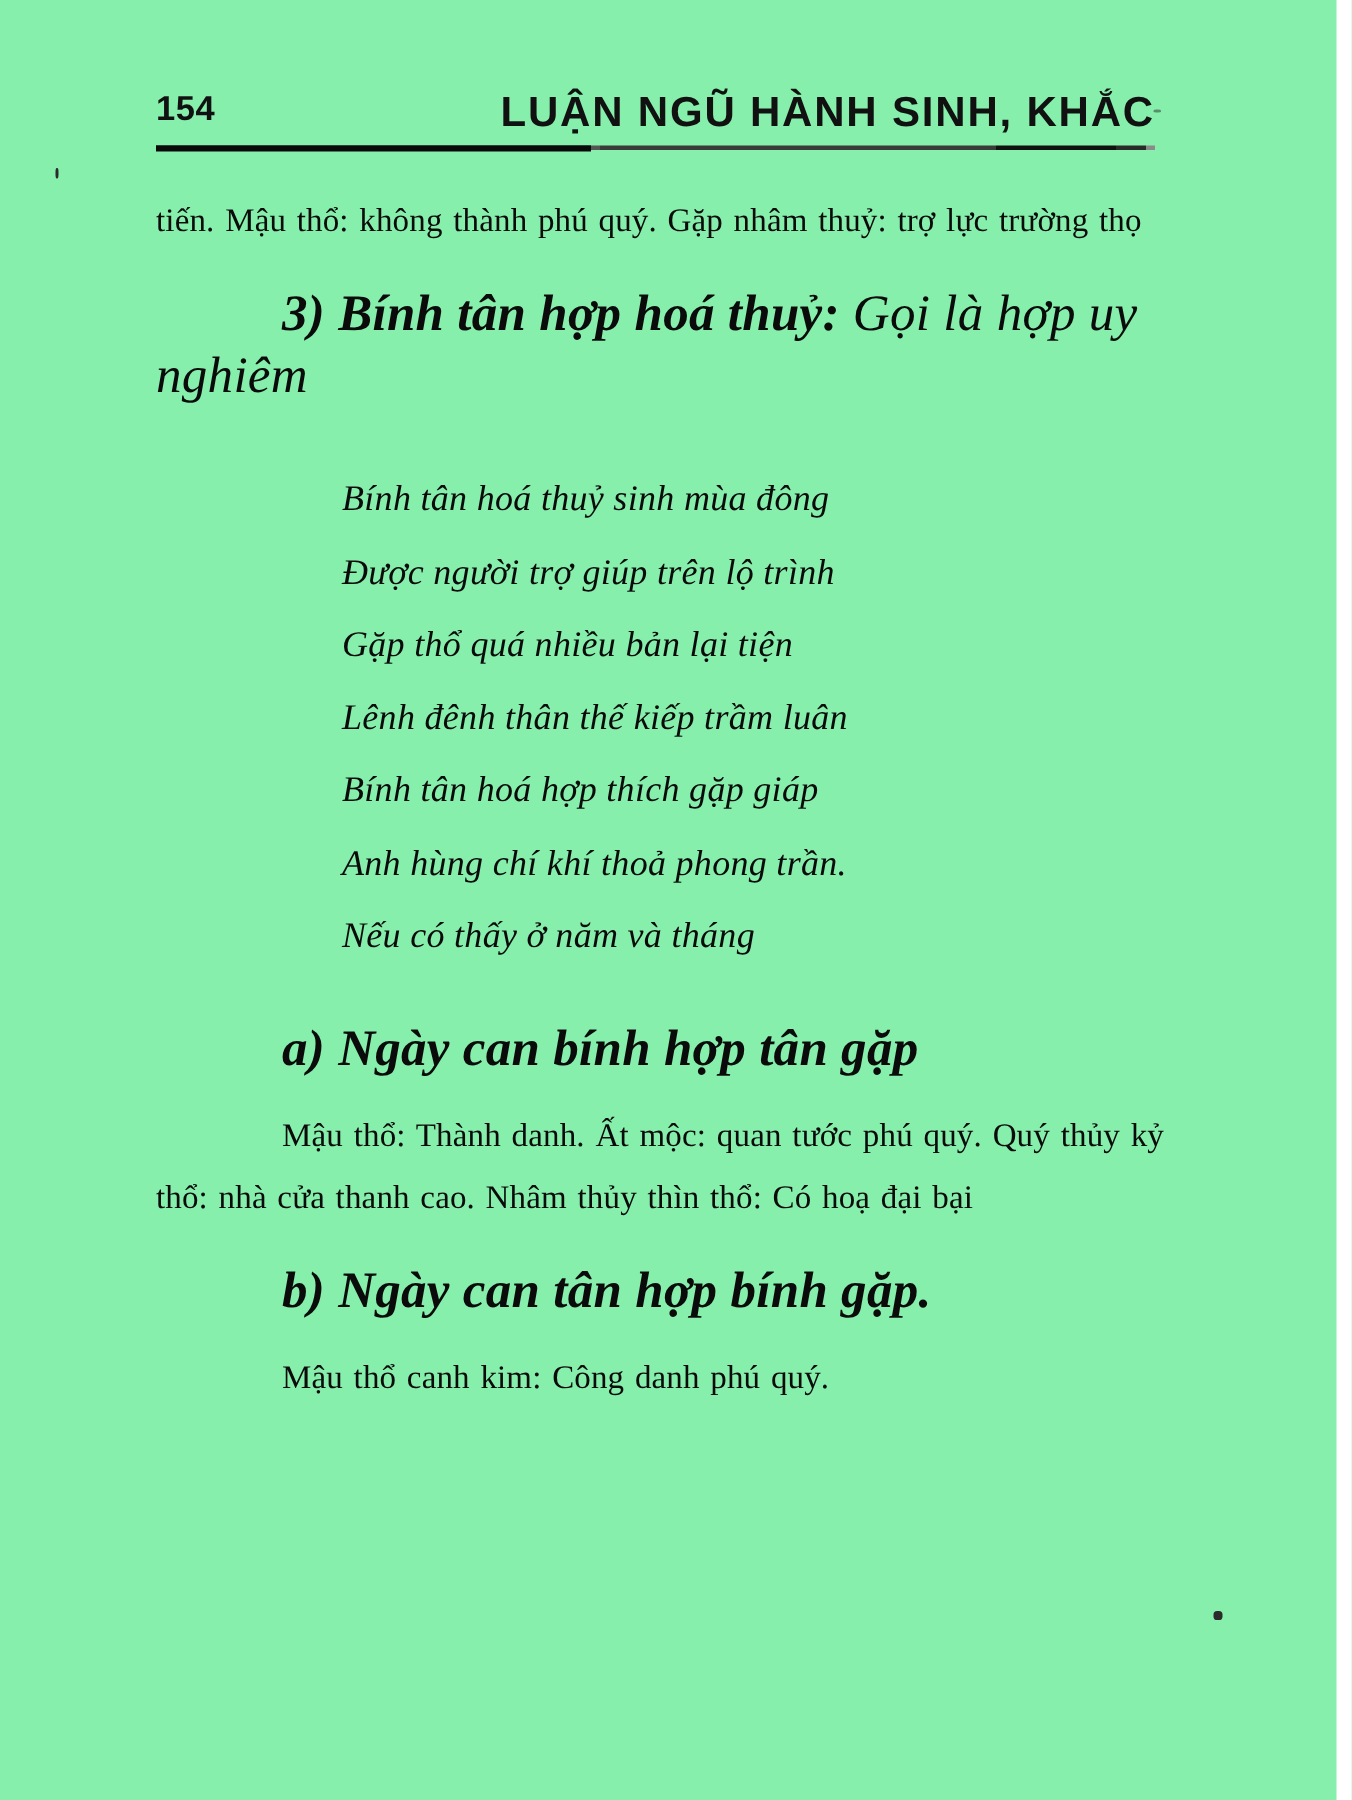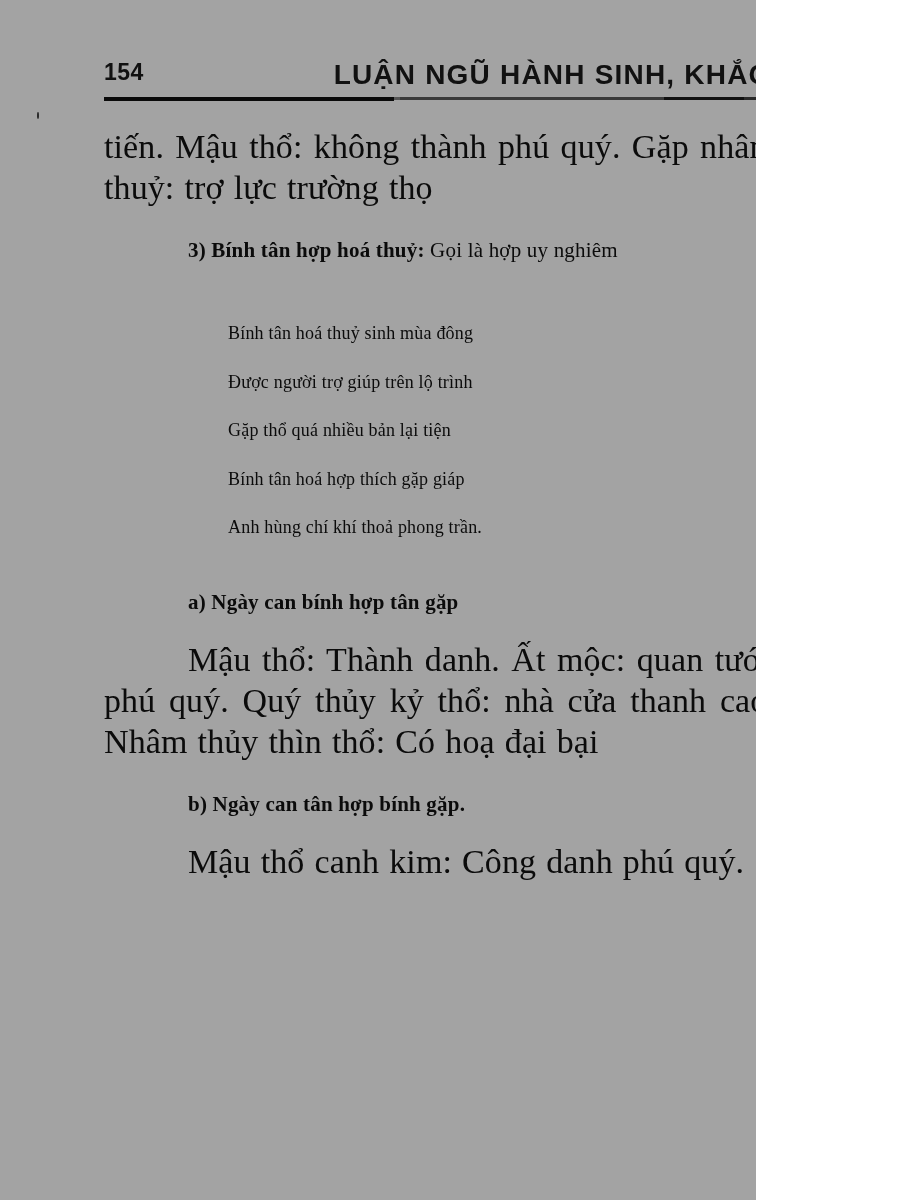--- a/index.html
+++ b/index.html
@@ -2,23 +2,23 @@
 <html><head>
 <meta charset="utf-8">
 <style>
   html, body {
     margin: 0;
     padding: 0;
     background: #ffffff;
   }
   .page {
     position: relative;
-    width: 756px;
+    width: 891px;
     height: 1200px;
-    background: #a3a3a3;
+    background: #86efac;
     overflow: hidden;
     color: #0b0b0b;
     font-family: "Liberation Serif", "DejaVu Serif", serif;
   }
 
   
   .header {
     position: absolute;
     left: 104px;
     top: 58px;
@@ -76,53 +76,55 @@
 
   
   .body {
     position: absolute;
     left: 104px;
     top: 126px;
     width: 672px;
   }
   p.para {
     margin: 0;
-    font-size: 34px;
+    font-size: 22px;
     line-height: 41px;
     text-align: justify;
     text-align-last: left;
     letter-spacing: 0.1px;
     word-spacing: 1.5px;
   }
   p.indent {
     text-indent: 84px;
   }
   .spacer-sm { height: 16px; }
   .spacer-md { height: 22px; }
   .spacer-lg { height: 30px; }
 
   h3.subhead {
     margin: 0;
-    font-size: 21px;
+    font-size: 34px;
     line-height: 41px;
     font-weight: 700;
     text-indent: 84px;
     letter-spacing: 0.2px;
+    font-style: italic;
   }
   h3.subhead .reg {
     font-weight: 400;
   }
 
   .poem {
     margin: 0;
     padding: 0;
     list-style: none;
   }
   .poem li {
-    font-size: 18px;
+    font-style: italic;
+    font-size: 24px;
     line-height: 48.5px;
     padding-left: 124px;
     letter-spacing: 0.2px;
     white-space: nowrap;
   }
 
   
   .speck {
     position: absolute;
     background: #2b2b2b;
@@ -153,22 +155,24 @@
 
     <div class="spacer-sm"></div>
 
 
     <div class="spacer-md"></div>
 
     <ul class="poem">
       <li>Bính tân hoá thuỷ sinh mùa đông</li>
       <li>Được người trợ giúp trên lộ trình</li>
       <li>Gặp thổ quá nhiều bản lại tiện</li>
+      <li>Lênh đênh thân thế kiếp trầm luân</li>
       <li>Bính tân hoá hợp thích gặp giáp</li>
       <li>Anh hùng chí khí thoả phong trần.</li>
+      <li>Nếu có thấy ở năm và tháng</li>
     </ul>
 
     <div class="spacer-lg"></div>
 
     <h3 class="subhead">a) Ngày can bính hợp tân gặp</h3>
 
     <div class="spacer-sm"></div>
 
     <p class="para indent">Mậu thổ: Thành danh. Ất mộc: quan tước phú quý. Quý thủy kỷ thổ: nhà cửa thanh cao. Nhâm thủy thìn thổ: Có hoạ đại bại</p>
 

